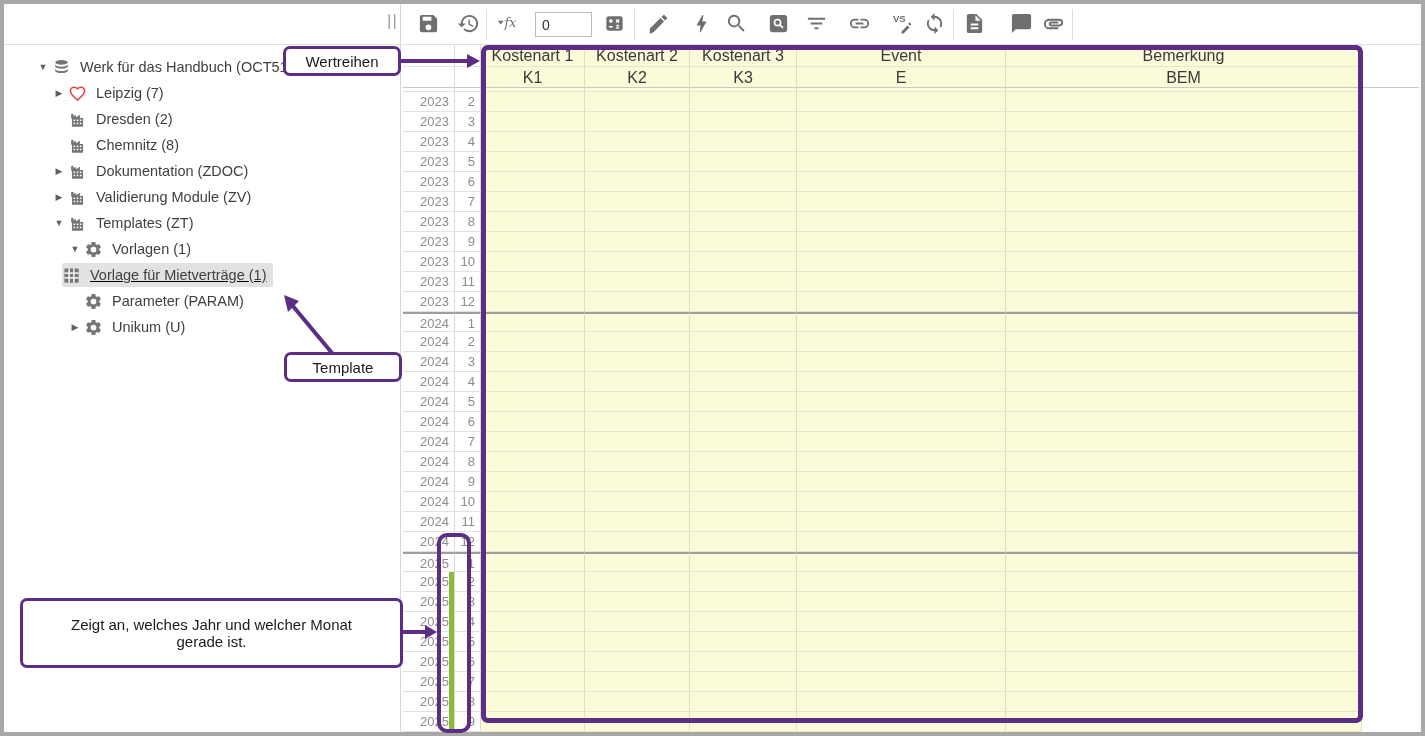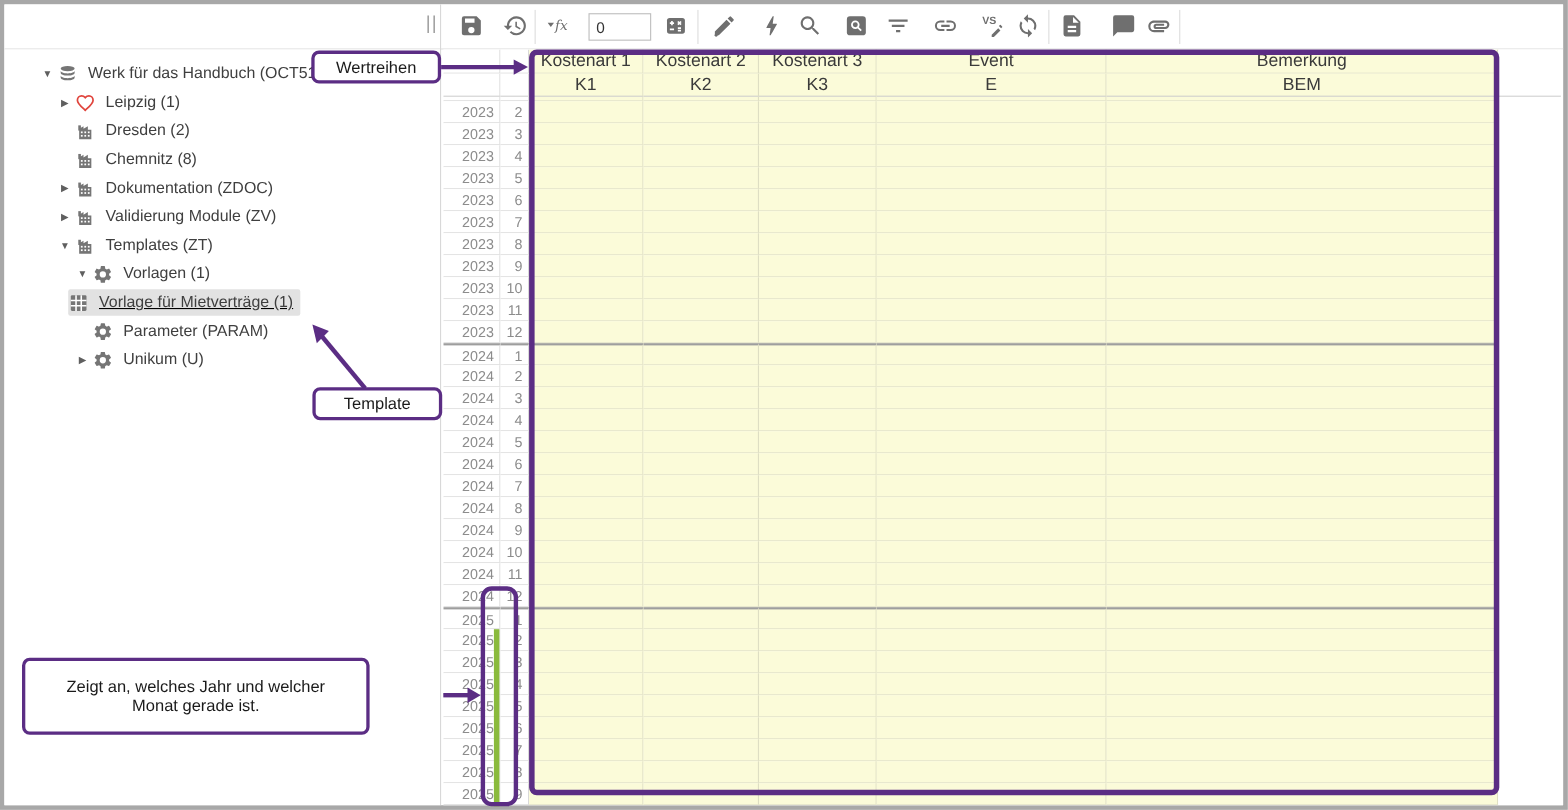--- a/index.html
+++ b/index.html
@@ -176,21 +176,21 @@
           </span>
         </div>
         <div class="tree-row" style="padding-left: 46px;">
           <span class="expander">▶</span>
           <span class="rowc">
             <span class="ticon">
               <svg viewBox="0 0 24 24" style="fill: rgb(117, 117, 117);">
                 <path d="M12 20.5l-1.3-1.2C6 15.1 3 12.3 3 8.9 3 6.2 5.1 4 7.8 4c1.5 0 3 .7 4.2 2 1.2-1.3 2.7-2 4.2-2C18.9 4 21 6.2 21 8.9c0 3.4-3 6.2-7.7 10.4L12 20.5z" fill="none" stroke="#e0453d" stroke-width="2"></path>
               </svg>
             </span>
-            <span class="tlabel">Leipzig (1)</span>
+            <span class="tlabel">Leipzig (7)</span>
           </span>
         </div>
         <div class="tree-row" style="padding-left: 46px;">
           <span class="expander"></span>
           <span class="rowc">
             <span class="ticon">
               <svg viewBox="0 0 24 24" style="fill: rgb(117, 117, 117);">
                 <path d="M5 9l5-3v3l5-3v4h4v11H5V9z"></path>
                 <rect x="4" y="5" width="3" height="6"></rect>
                 <g fill="#fff">
@@ -698,21 +698,21 @@
   <div class="marker-outline"></div>
 
   <div class="ann-box" style="left:283px;top:46px;width:118px;height:30px;">
     <span>Wertreihen</span>
   </div>
 
   <div class="ann-box" style="left:284px;top:352px;width:118px;height:30px;">
     <span>Template</span>
   </div>
 
-  <div class="ann-box" style="left:20px;top:598px;width:316px;height:70px;padding:0 28px;">
+  <div class="ann-box" style="left:20px;top:598px;width:383px;height:70px;padding:0 28px;">
     <span>Zeigt an, welches Jahr und welcher Monat gerade ist.</span>
   </div>
 
   <svg class="arrows">
 
     <line x1="401" y1="61" x2="469" y2="61" stroke="#5b2d84" stroke-width="4"></line>
     <polygon points="467,54 480,61 467,68" fill="#5b2d84"></polygon>
 
     <line x1="332" y1="353" x2="292" y2="305" stroke="#5b2d84" stroke-width="4"></line>
     <polygon points="284,295 299,301 288,312" fill="#5b2d84"></polygon>

